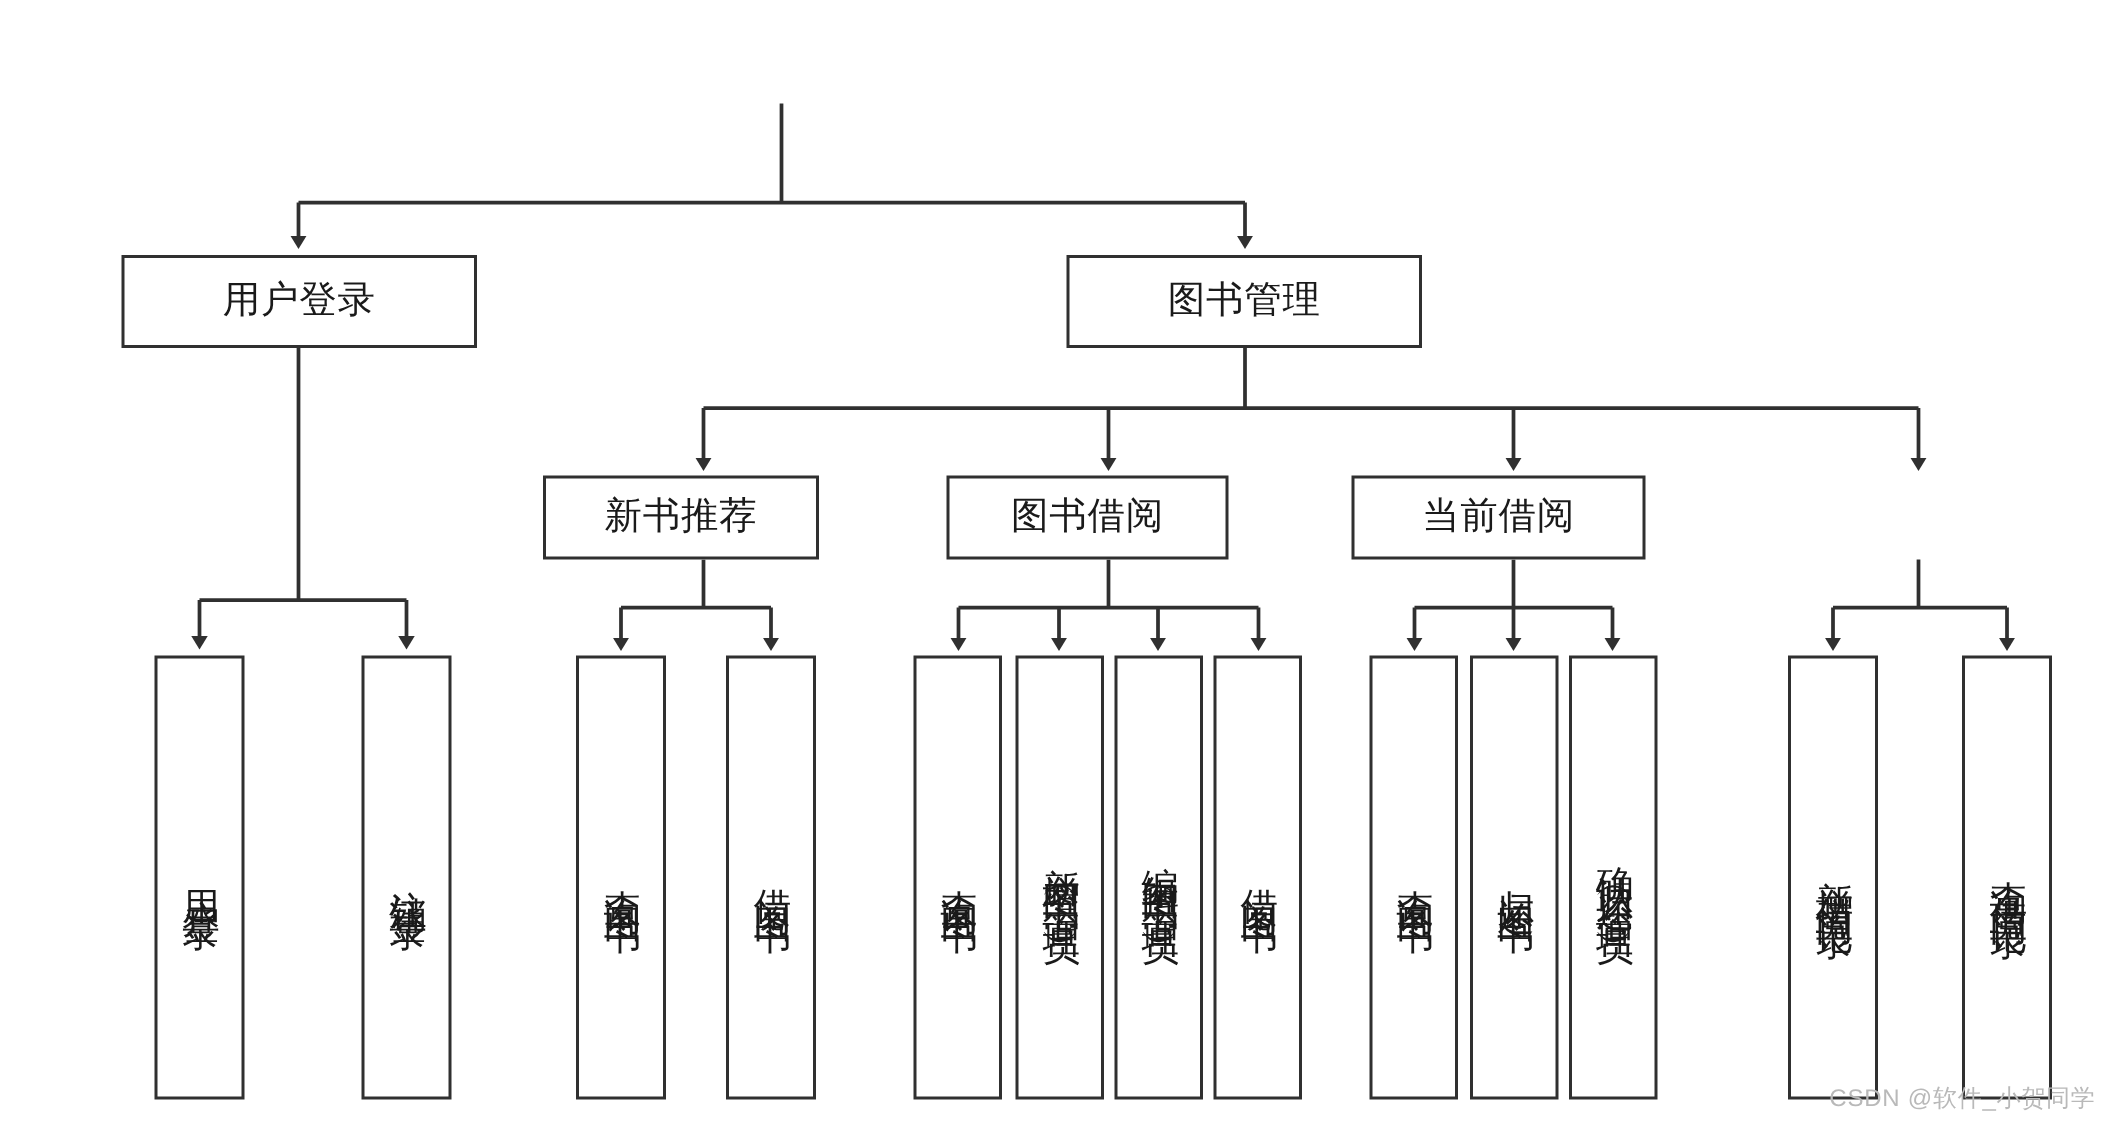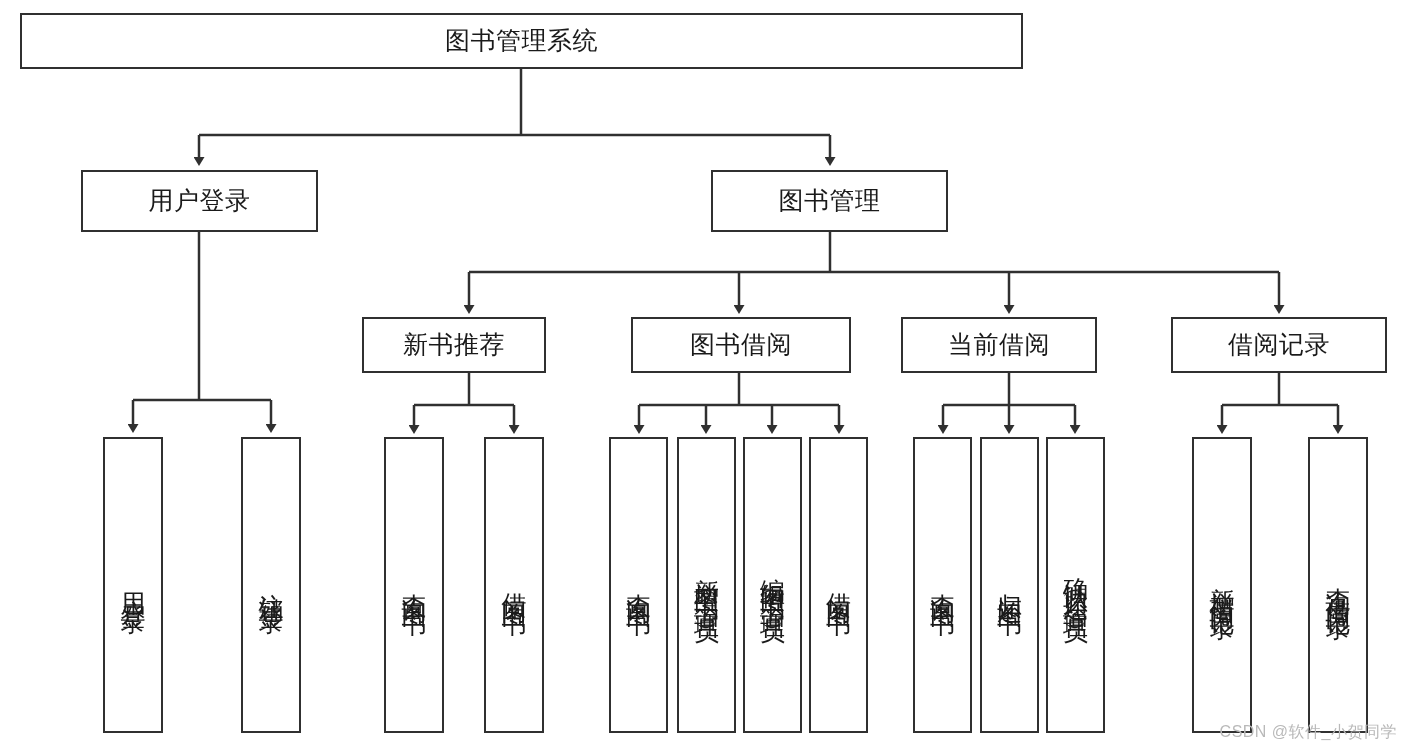--- a/index.html
+++ b/index.html
@@ -124,47 +124,41 @@
       <path d="M1009,405 L1009,426" marker-end="url(#arrow)"></path>
       <path d="M1075,405 L1075,426" marker-end="url(#arrow)"></path>
 
       <path d="M1279,373 L1279,405"></path>
       <path d="M1222,405 L1338,405"></path>
       <path d="M1222,405 L1222,426" marker-end="url(#arrow)"></path>
       <path d="M1338,405 L1338,426" marker-end="url(#arrow)"></path>
     </g>
   </svg>
 
-  <div class="node horiz root" style="left:20px; top:13px; width:1003px; height:56px;">
-    <span class="label">图书管理系统</span>
-  </div>
 
   <div class="node horiz" style="left:81px; top:170px; width:237px; height:62px;">
     <span class="label">用户登录</span>
   </div>
 
   <div class="node horiz" style="left:711px; top:170px; width:237px; height:62px;">
     <span class="label">图书管理</span>
   </div>
 
   <div class="node horiz" style="left:362px; top:317px; width:184px; height:56px;">
     <span class="label">新书推荐</span>
   </div>
 
-  <div class="node horiz" style="left:631px; top:317px; width:220px; height:56px;">
+  <div class="node horiz" style="left:631px; top:317px; width:188px; height:56px;">
     <span class="label">图书借阅</span>
   </div>
 
   <div class="node horiz" style="left:901px; top:317px; width:196px; height:56px;">
     <span class="label">当前借阅</span>
   </div>
 
-  <div class="node horiz" style="left:1171px; top:317px; width:216px; height:56px;">
-    <span class="label">借阅记录</span>
-  </div>
 
   <div class="node vert" style="left:103px; top:437px; width:60px; height:296px;">
     <span class="label">用户登录</span>
   </div>
   <div class="node vert" style="left:241px; top:437px; width:60px; height:296px;">
     <span class="label">注销登录</span>
   </div>
 
   <div class="node vert" style="left:384px; top:437px; width:60px; height:296px;">
     <span class="label">查询图书</span>

